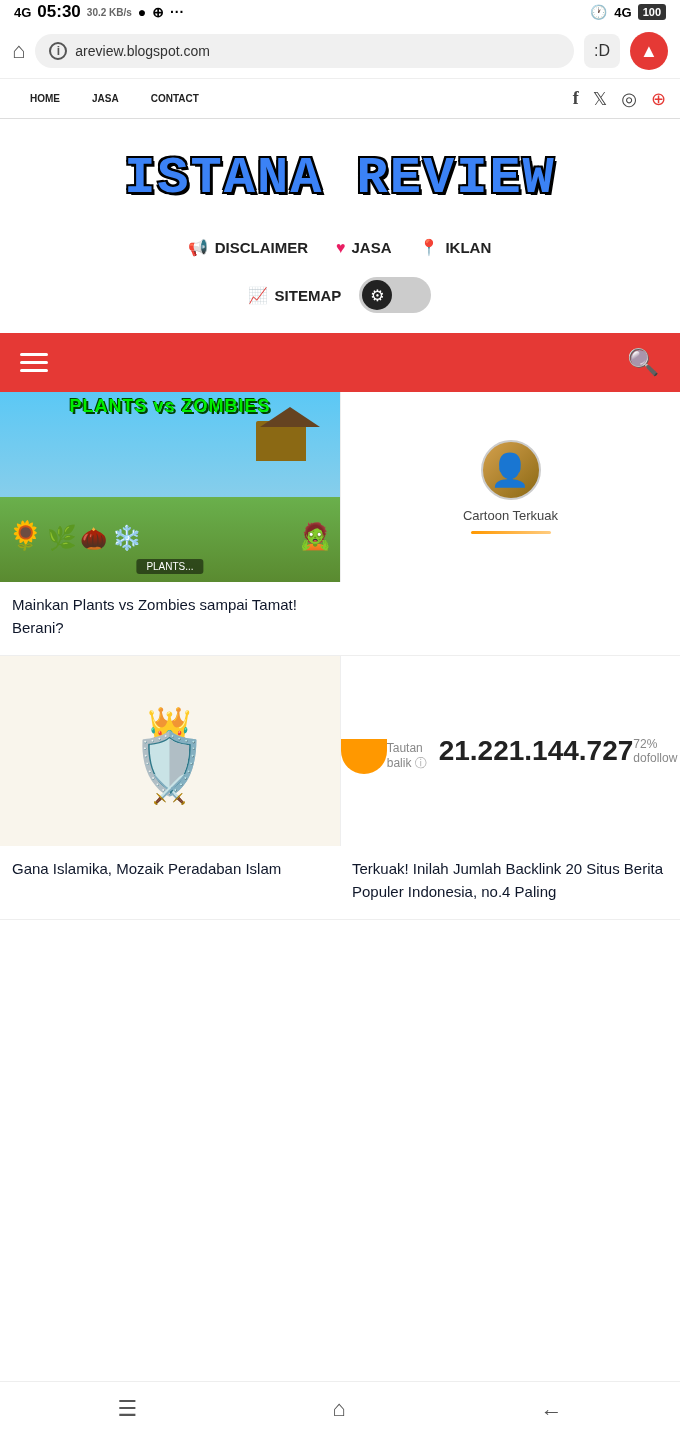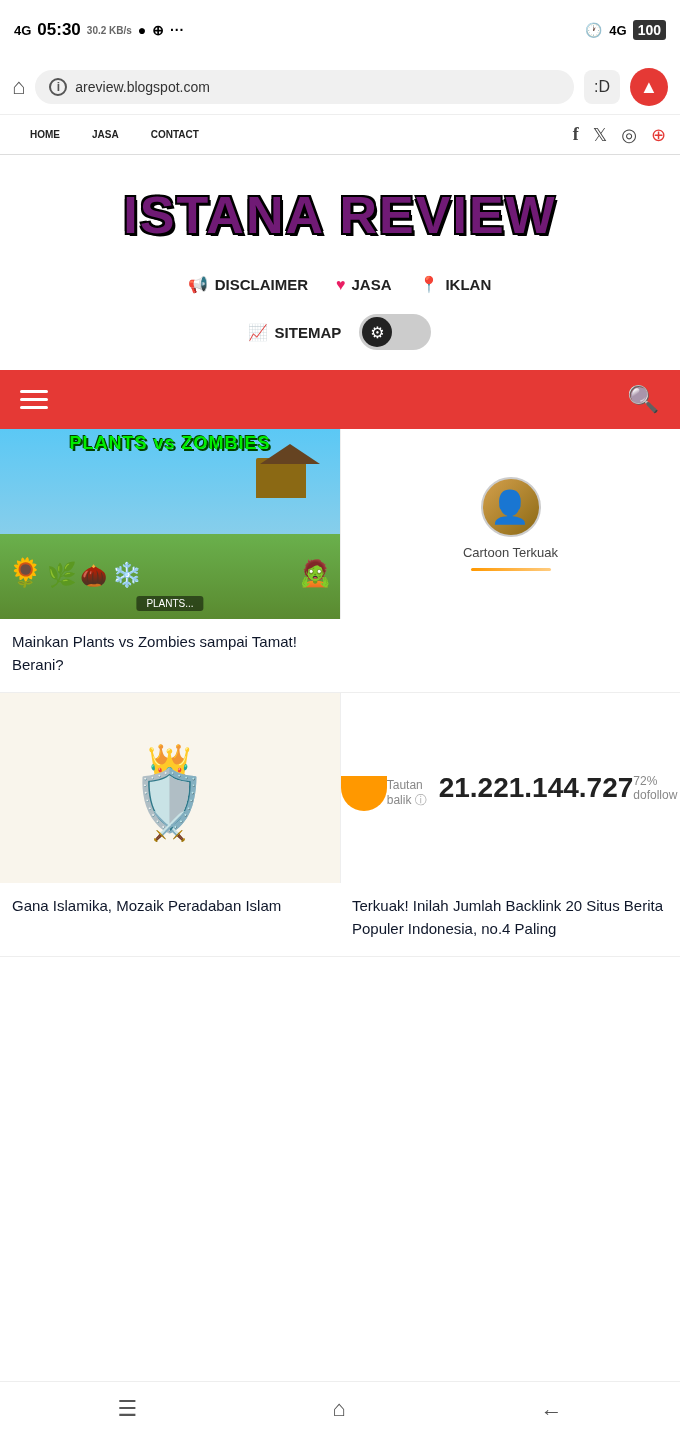--- a/index.html
+++ b/index.html
@@ -5,33 +5,33 @@
   <style>
     * { margin: 0; padding: 0; box-sizing: border-box; }
     body { font-family: Arial, sans-serif; background: #fff; width: 680px; overflow-x: hidden; }
 
     
     .status-bar {
       background: #fff;
       display: flex;
       justify-content: space-between;
       align-items: center;
-      padding: 20px 14px;
+      padding: 2px 14px;
       font-size: 14px;
       font-weight: bold;
     }
     .status-left { display: flex; align-items: center; gap: 6px; }
     .status-right { display: flex; align-items: center; gap: 6px; }
     .status-time { font-size: 17px; font-weight: bold; }
     .battery-icon {
       background: #333;
       border-radius: 3px;
       padding: 2px 5px;
       color: #fff;
-      font-size: 14px;
+      font-size: 11px;
       font-weight: bold;
     }
 
     
     .browser-bar {
       background: #fff;
       padding: 8px 12px;
       display: flex;
       align-items: center;
       gap: 10px;
@@ -114,24 +114,24 @@
       cursor: pointer;
     }
 
     
     .site-header {
       background: #fff;
       text-align: center;
       padding: 30px 20px 20px;
     }
     .site-logo {
-      font-family: Liberation Sans, sans-serif;
+      font-family: Liberation Mono, monospace;
       font-size: 52px;
       font-weight: 900;
-      color: #701a75;
+      color: #3b82f6;
       text-shadow: 3px 3px 0 #000, -2px -2px 0 #000, 2px -2px 0 #000, -2px 2px 0 #000;
       letter-spacing: 2px;
       display: inline-block;
     }
 
     
     .sub-nav {
       display: flex;
       justify-content: center;
       align-items: center;

